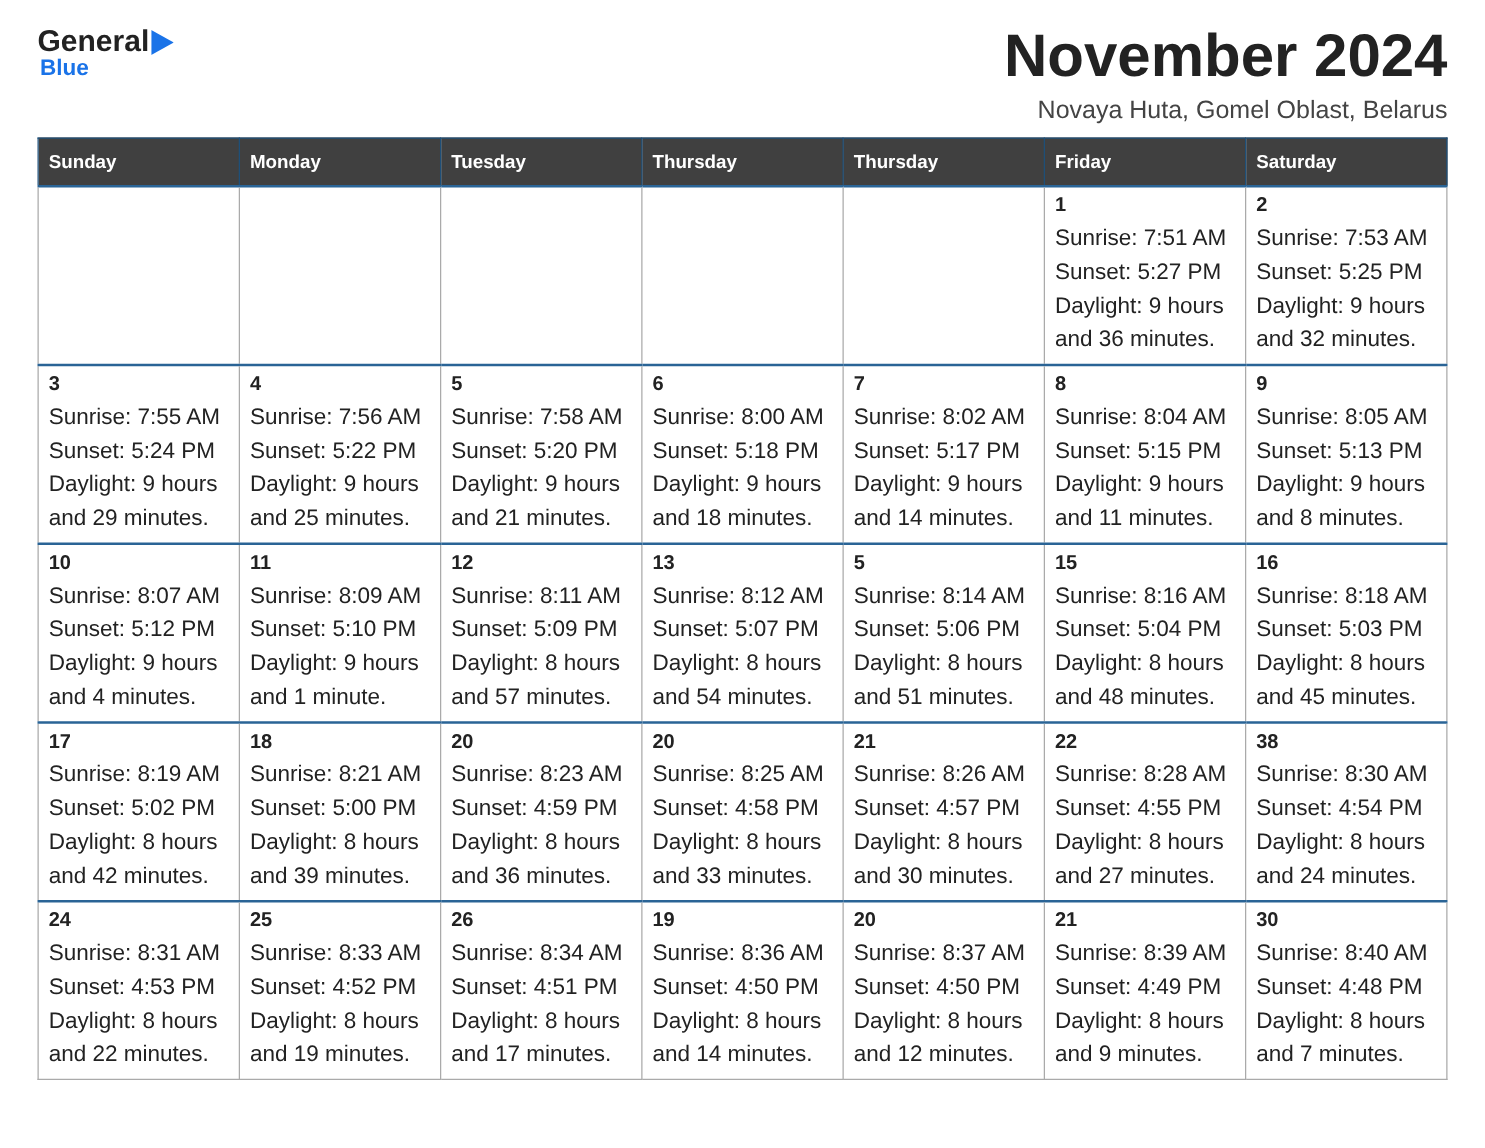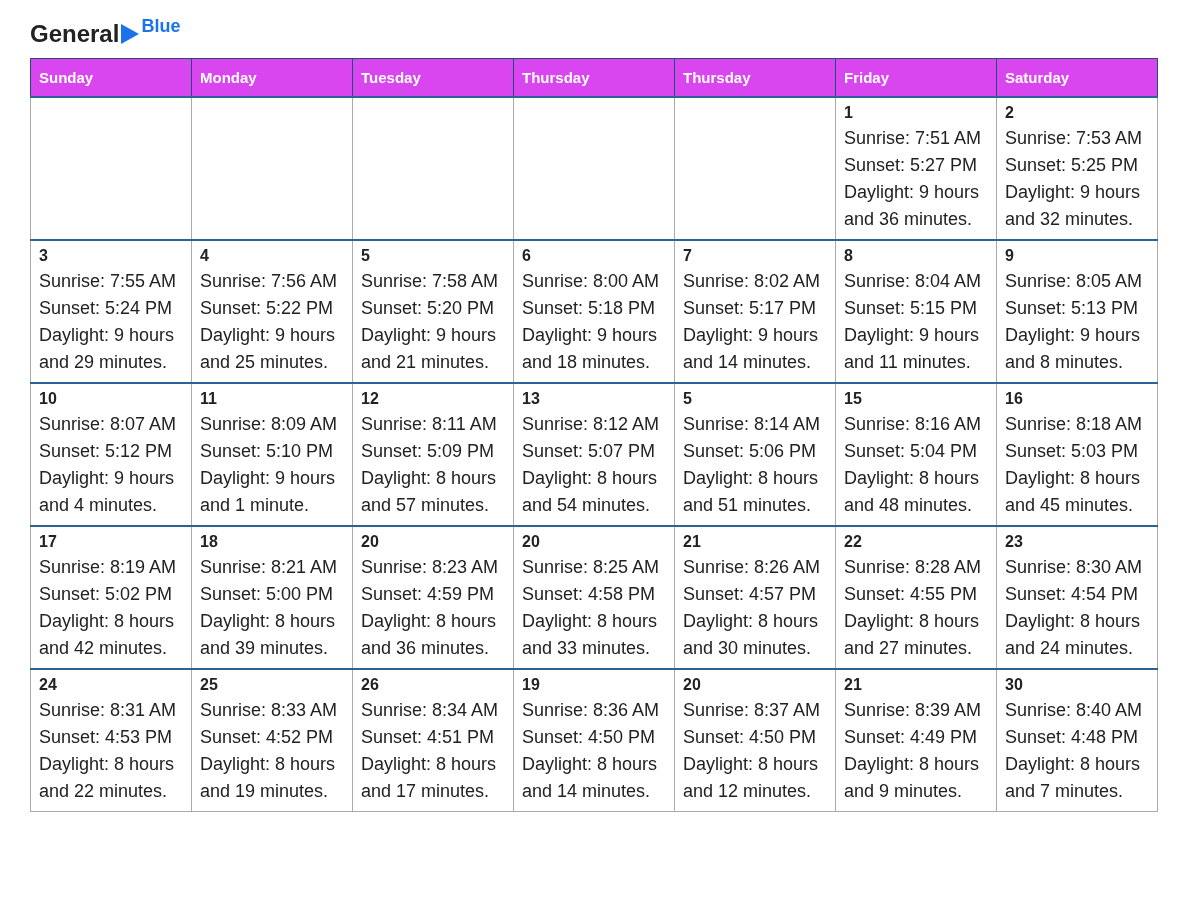--- a/index.html
+++ b/index.html
@@ -10,20 +10,21 @@
       color: #222;
     }
     .header {
       display: flex;
       align-items: flex-start;
       justify-content: space-between;
       margin-bottom: 10px;
     }
     .logo {
       display: flex;
+      flex-direction: column;
       align-items: flex-start;
     }
     .logo-text {
       display: flex;
       align-items: center;
       font-size: 22px;
       font-weight: bold;
       color: #222;
     }
     .logo-blue-bar {
@@ -46,21 +47,21 @@
       font-size: 20px;
       color: #444;
       margin-top: 4px;
     }
     .calendar {
       width: 100%;
       border-collapse: collapse;
       margin-top: 10px;
     }
     .calendar th {
-      background-color: #d946ef;
+      background-color: #404040;
       color: #fff;
       font-size: 15px;
       font-weight: bold;
       padding: 10px 8px;
       text-align: left;
       border: 1px solid #1e4f78;
     }
     .calendar td {
       vertical-align: top;
       border: 1px solid #aaa;
@@ -97,20 +98,24 @@
     <div class="logo-text">
       <span style="color:#222; font-weight:bold; font-size:24px;">General</span>
       <span style="display:inline-flex; align-items:center; margin-left:2px;">
         <svg width="18" height="20" viewBox="0 0 18 20">
           <polygon points="0,0 18,10 0,20" fill="#1a73e8"></polygon>
         </svg>
       </span>
     </div>
     <div class="logo-blue-bar">Blue</div>
   </div>
+  <div class="title-block">
+    <div class="month-title">November 2024</div>
+    <div class="location">Novaya Huta, Gomel Oblast, Belarus</div>
+  </div>
 </div>
 
 <table class="calendar">
   <thead>
     <tr>
     <th>Sunday</th>
         <th>Monday</th>
         <th>Tuesday</th>
         <th>Thursday</th>
         <th>Thursday</th>
@@ -213,21 +218,21 @@
         </td>
         <td>
           <span class="day-number">21</span>
           <div class="day-info">Sunrise: 8:26 AM<br>Sunset: 4:57 PM<br>Daylight: 8 hours and 30 minutes.</div>
         </td>
         <td>
           <span class="day-number">22</span>
           <div class="day-info">Sunrise: 8:28 AM<br>Sunset: 4:55 PM<br>Daylight: 8 hours and 27 minutes.</div>
         </td>
         <td>
-          <span class="day-number">23</span>
+          <span class="day-number">38</span>
           <div class="day-info">Sunrise: 8:30 AM<br>Sunset: 4:54 PM<br>Daylight: 8 hours and 24 minutes.</div>
         </td>
       </tr>
       <tr class="week-row">
         <td>
           <span class="day-number">24</span>
           <div class="day-info">Sunrise: 8:31 AM<br>Sunset: 4:53 PM<br>Daylight: 8 hours and 22 minutes.</div>
         </td>
         <td>
           <span class="day-number">25</span>

